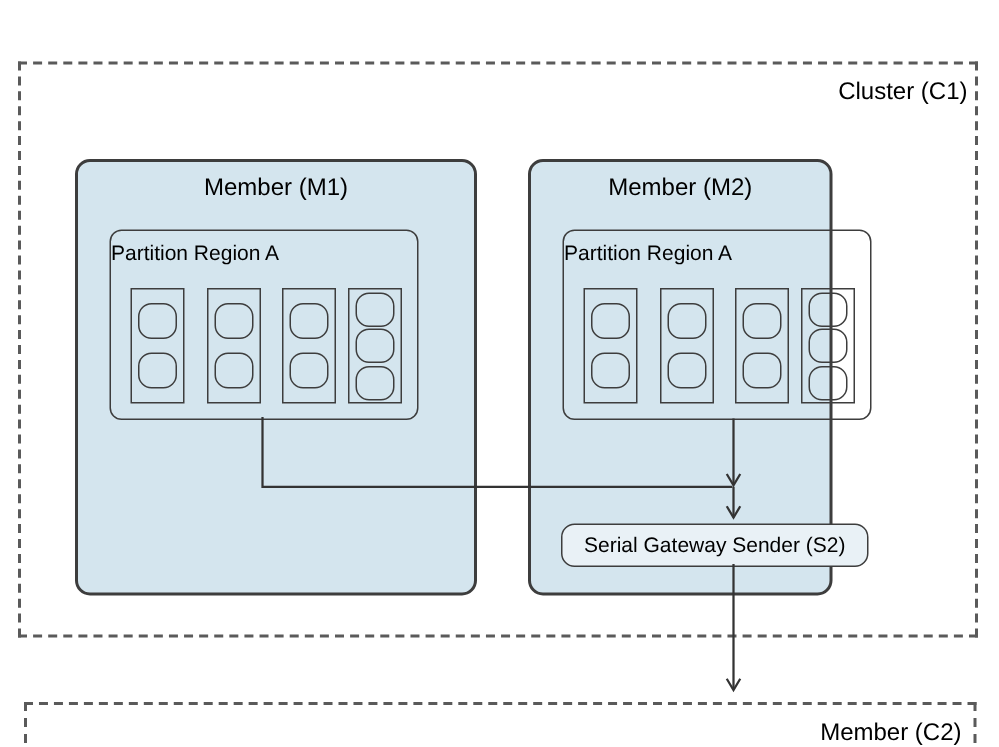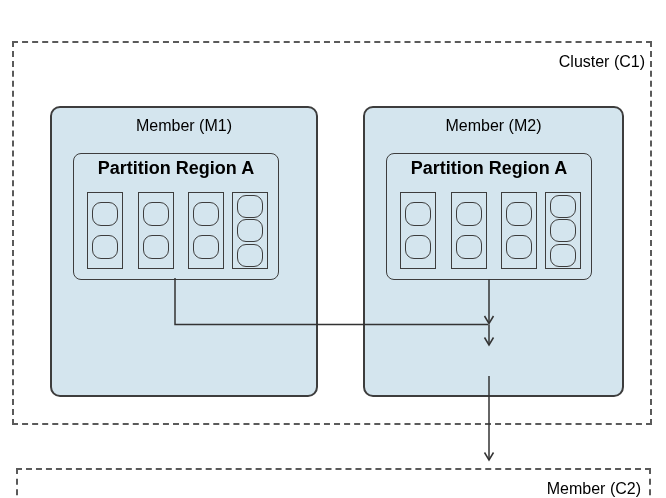--- a/index.html
+++ b/index.html
@@ -27,33 +27,33 @@
     position:absolute;top:9px;font-size:16px;line-height:19px;white-space:nowrap;
   }
   .c1 .cluster-label{right:5px;}
   .c2 .cluster-label{right:8px;}
   .member{
     position:absolute;top:78px;width:268px;height:291px;box-sizing:border-box;
     background:var(--member-fill);border:2px solid var(--box-border);
     border-radius:10px;
   }
   .member.m1{left:50px;}
-  .member.m2{left:363px;width:261px;}
+  .member.m2{left:352px;width:203px;}
   .member-title{
     position:absolute;top:0;left:0;right:0;padding-top:8px;text-align:center;
     font-size:16px;line-height:19px;white-space:nowrap;
   }
   .partition{
     position:absolute;left:21px;top:45px;width:206px;height:127px;
     box-sizing:border-box;border:1.5px solid var(--box-border);border-radius:8px;
     background:transparent;
   }
   .partition-title{
-    position:absolute;top:0;left:0;right:0;padding-top:6px;text-align:center;
-    font-size:18px;line-height:17px;white-space:nowrap;font-weight:bold;
+    position:absolute;top:0;left:0;right:0;padding-top:6px;
+    font-size:14px;line-height:17px;white-space:nowrap;
   }
   .buckets{position:absolute;left:0;top:38px;right:0;height:77px;}
   .bucket{
     position:absolute;top:0;width:36px;height:77px;box-sizing:border-box;
     border:1.5px solid var(--box-border);background:transparent;
     display:flex;flex-direction:column;align-items:center;justify-content:space-evenly;
   }
   .bucket:nth-child(1){left:13px;}
   .bucket:nth-child(2){left:64px;}
   .bucket:nth-child(3){left:114px;}
@@ -130,20 +130,21 @@
             <div class="entry"></div>
             <div class="entry"></div>
           </div>
           <div class="bucket triple">
             <div class="entry"></div>
             <div class="entry"></div>
             <div class="entry"></div>
           </div>
         </div>
     </div>
+    <div class="sender">Serial Gateway Sender (S2)</div>
   </div>
 
   <svg class="connectors" viewBox="0 0 666 498" xmlns="http://www.w3.org/2000/svg">
     <path d="M175,250 L175,296.5 L488.25,296.5"></path>
     <path d="M489,251 L489,294.5"></path>
     <polyline points="484.5,288 489,295.5 493.5,288"></polyline>
     <path d="M489,296.5 L489,317"></path>
     <polyline points="484.5,309.5 489,317 493.5,309.5"></polyline>
     <path d="M489,348 L489,431.5"></path>
     <polyline points="484.5,424.5 489,432 493.5,424.5"></polyline>

